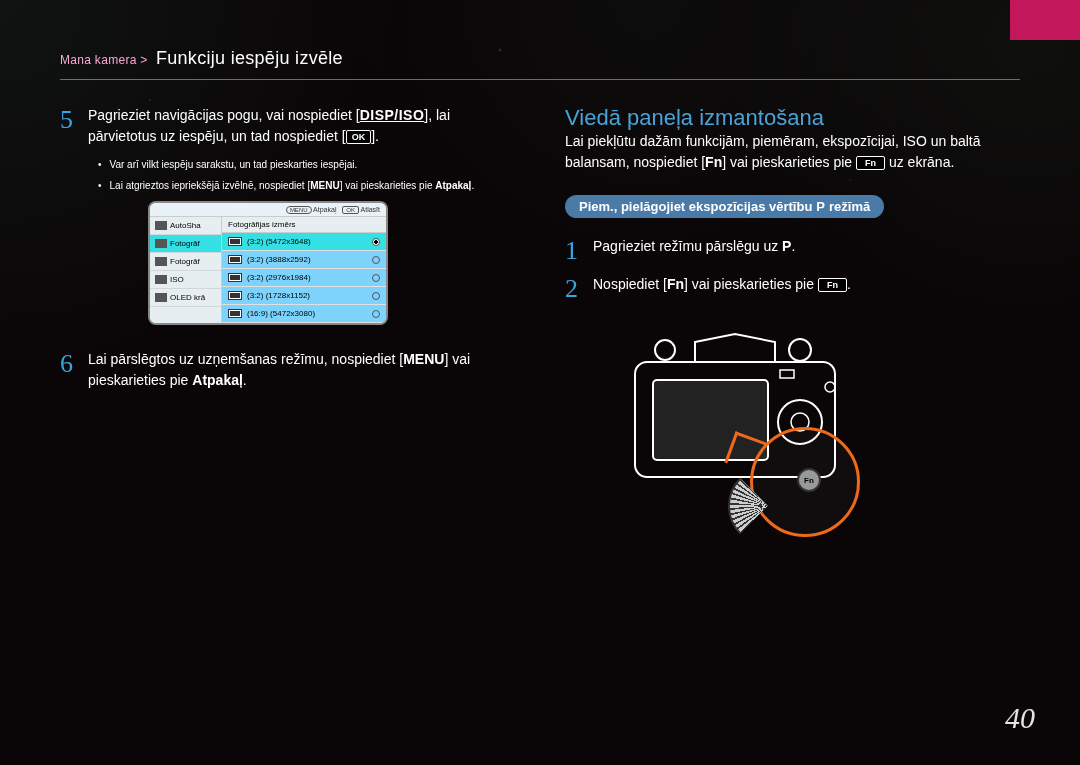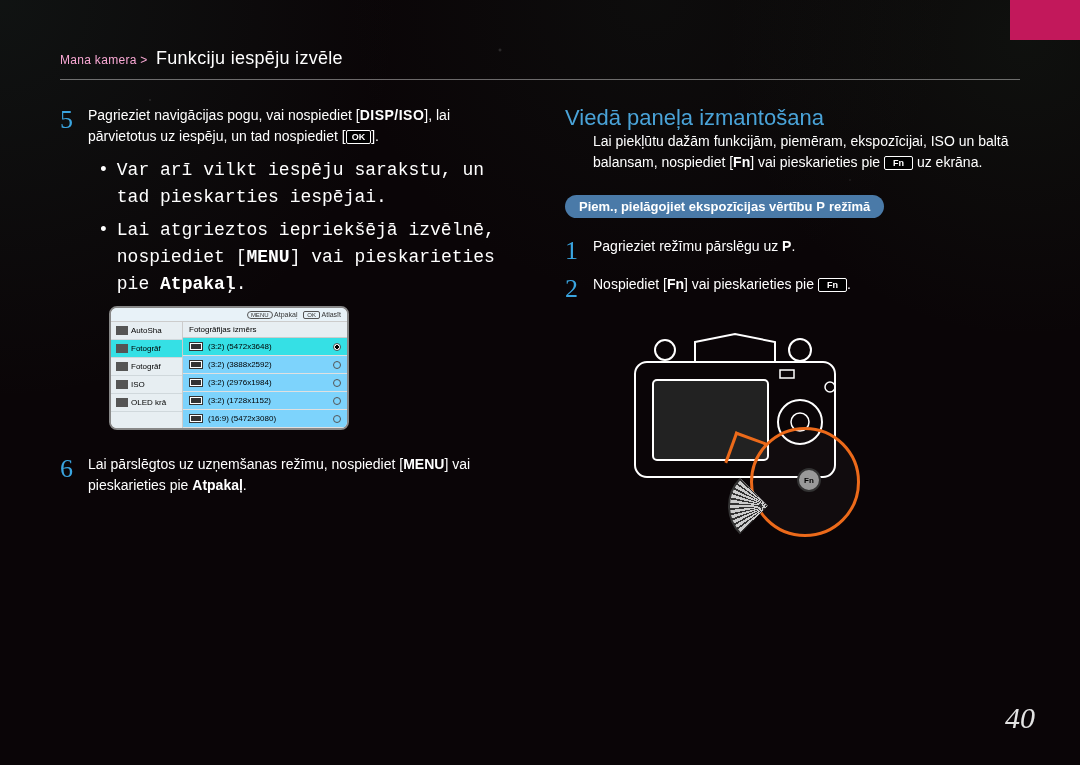--- a/index.html
+++ b/index.html
@@ -55,43 +55,42 @@
     font-size: 26px;
     color: #3aa5e0;
     width: 28px;
     flex-shrink: 0;
     line-height: 1;
     margin-top: 2px;
   }
   .step-body { font-size: 14px; line-height: 1.5; flex: 1; }
   .sub-bullet {
     margin-left: 38px;
-    font-size: 18px;
+    font-size: 10px;
     line-height: 1.5;
     margin-bottom: 6px;
     display: flex;
-    font-family: Liberation Mono, monospace;
   }
   .sub-bullet::before { content: "•"; margin-right: 8px; }
   .boldtxt { font-weight: bold; }
   .icon-key {
     display: inline-block;
     border: 1px solid #fff;
     border-radius: 2px;
     font-size: 9px;
     padding: 0 5px;
     line-height: 12px;
     background: #000;
     vertical-align: 1px;
     font-weight: bold;
   }
 
   
   .lcd-mock {
-    margin: 8px 0 24px 49px;
+    margin: 8px 0 24px 88px;
     width: 240px;
     border: 2px solid #888;
     border-radius: 8px;
     background: #fff;
     color: #000;
     font-size: 8px;
     overflow: hidden;
   }
   .lcd-top {
     background: #e8f2f8;
@@ -147,21 +146,21 @@
     margin-left: auto;
   }
   .lcd-radio.on { background: radial-gradient(#000 40%, #fff 45%); }
 
   
   .section-title {
     color: #4aa3d8;
     font-size: 22px;
     font-weight: 400;
   }
-  .right-intro { font-size: 14px; line-height: 1.5; margin-bottom: 22px; margin-left: 28px; }
+  .right-intro { font-size: 14px; line-height: 1.5; margin-bottom: 22px; }
   .example-pill {
     background: #4a7aa8;
     border-radius: 12px;
     padding: 4px 14px;
     font-size: 13px;
     font-weight: 600;
     display: inline-flex;
     align-items: flex-start;
     gap: 4px;
     margin-bottom: 18px;
@@ -217,21 +216,21 @@
   }
   .dial-segment {
     position:absolute;
     left: -25px; bottom: -12px;
     width: 80px; height: 80px;
     border: 2px solid #333; border-radius:50%;
     clip-path: polygon(50% 50%, 0 0, 0 100%);
     background:
       repeating-conic-gradient(#333 0 3deg, #ccc 3deg 8deg);
   }
-  .disp-iso { font-weight:bold; letter-spacing:0.5px; }
+  .disp-iso { font-weight:bold; letter-spacing:0.5px;text-decoration:underline; }
 </style>
 </head>
 <body>
 
 <div class="corner-accent"></div>
 
 <div class="header-bar">
   <span class="breadcrumb-pre">Mana kamera &gt;</span>
   <span>Funkciju iespēju izvēle</span>
 </div>

